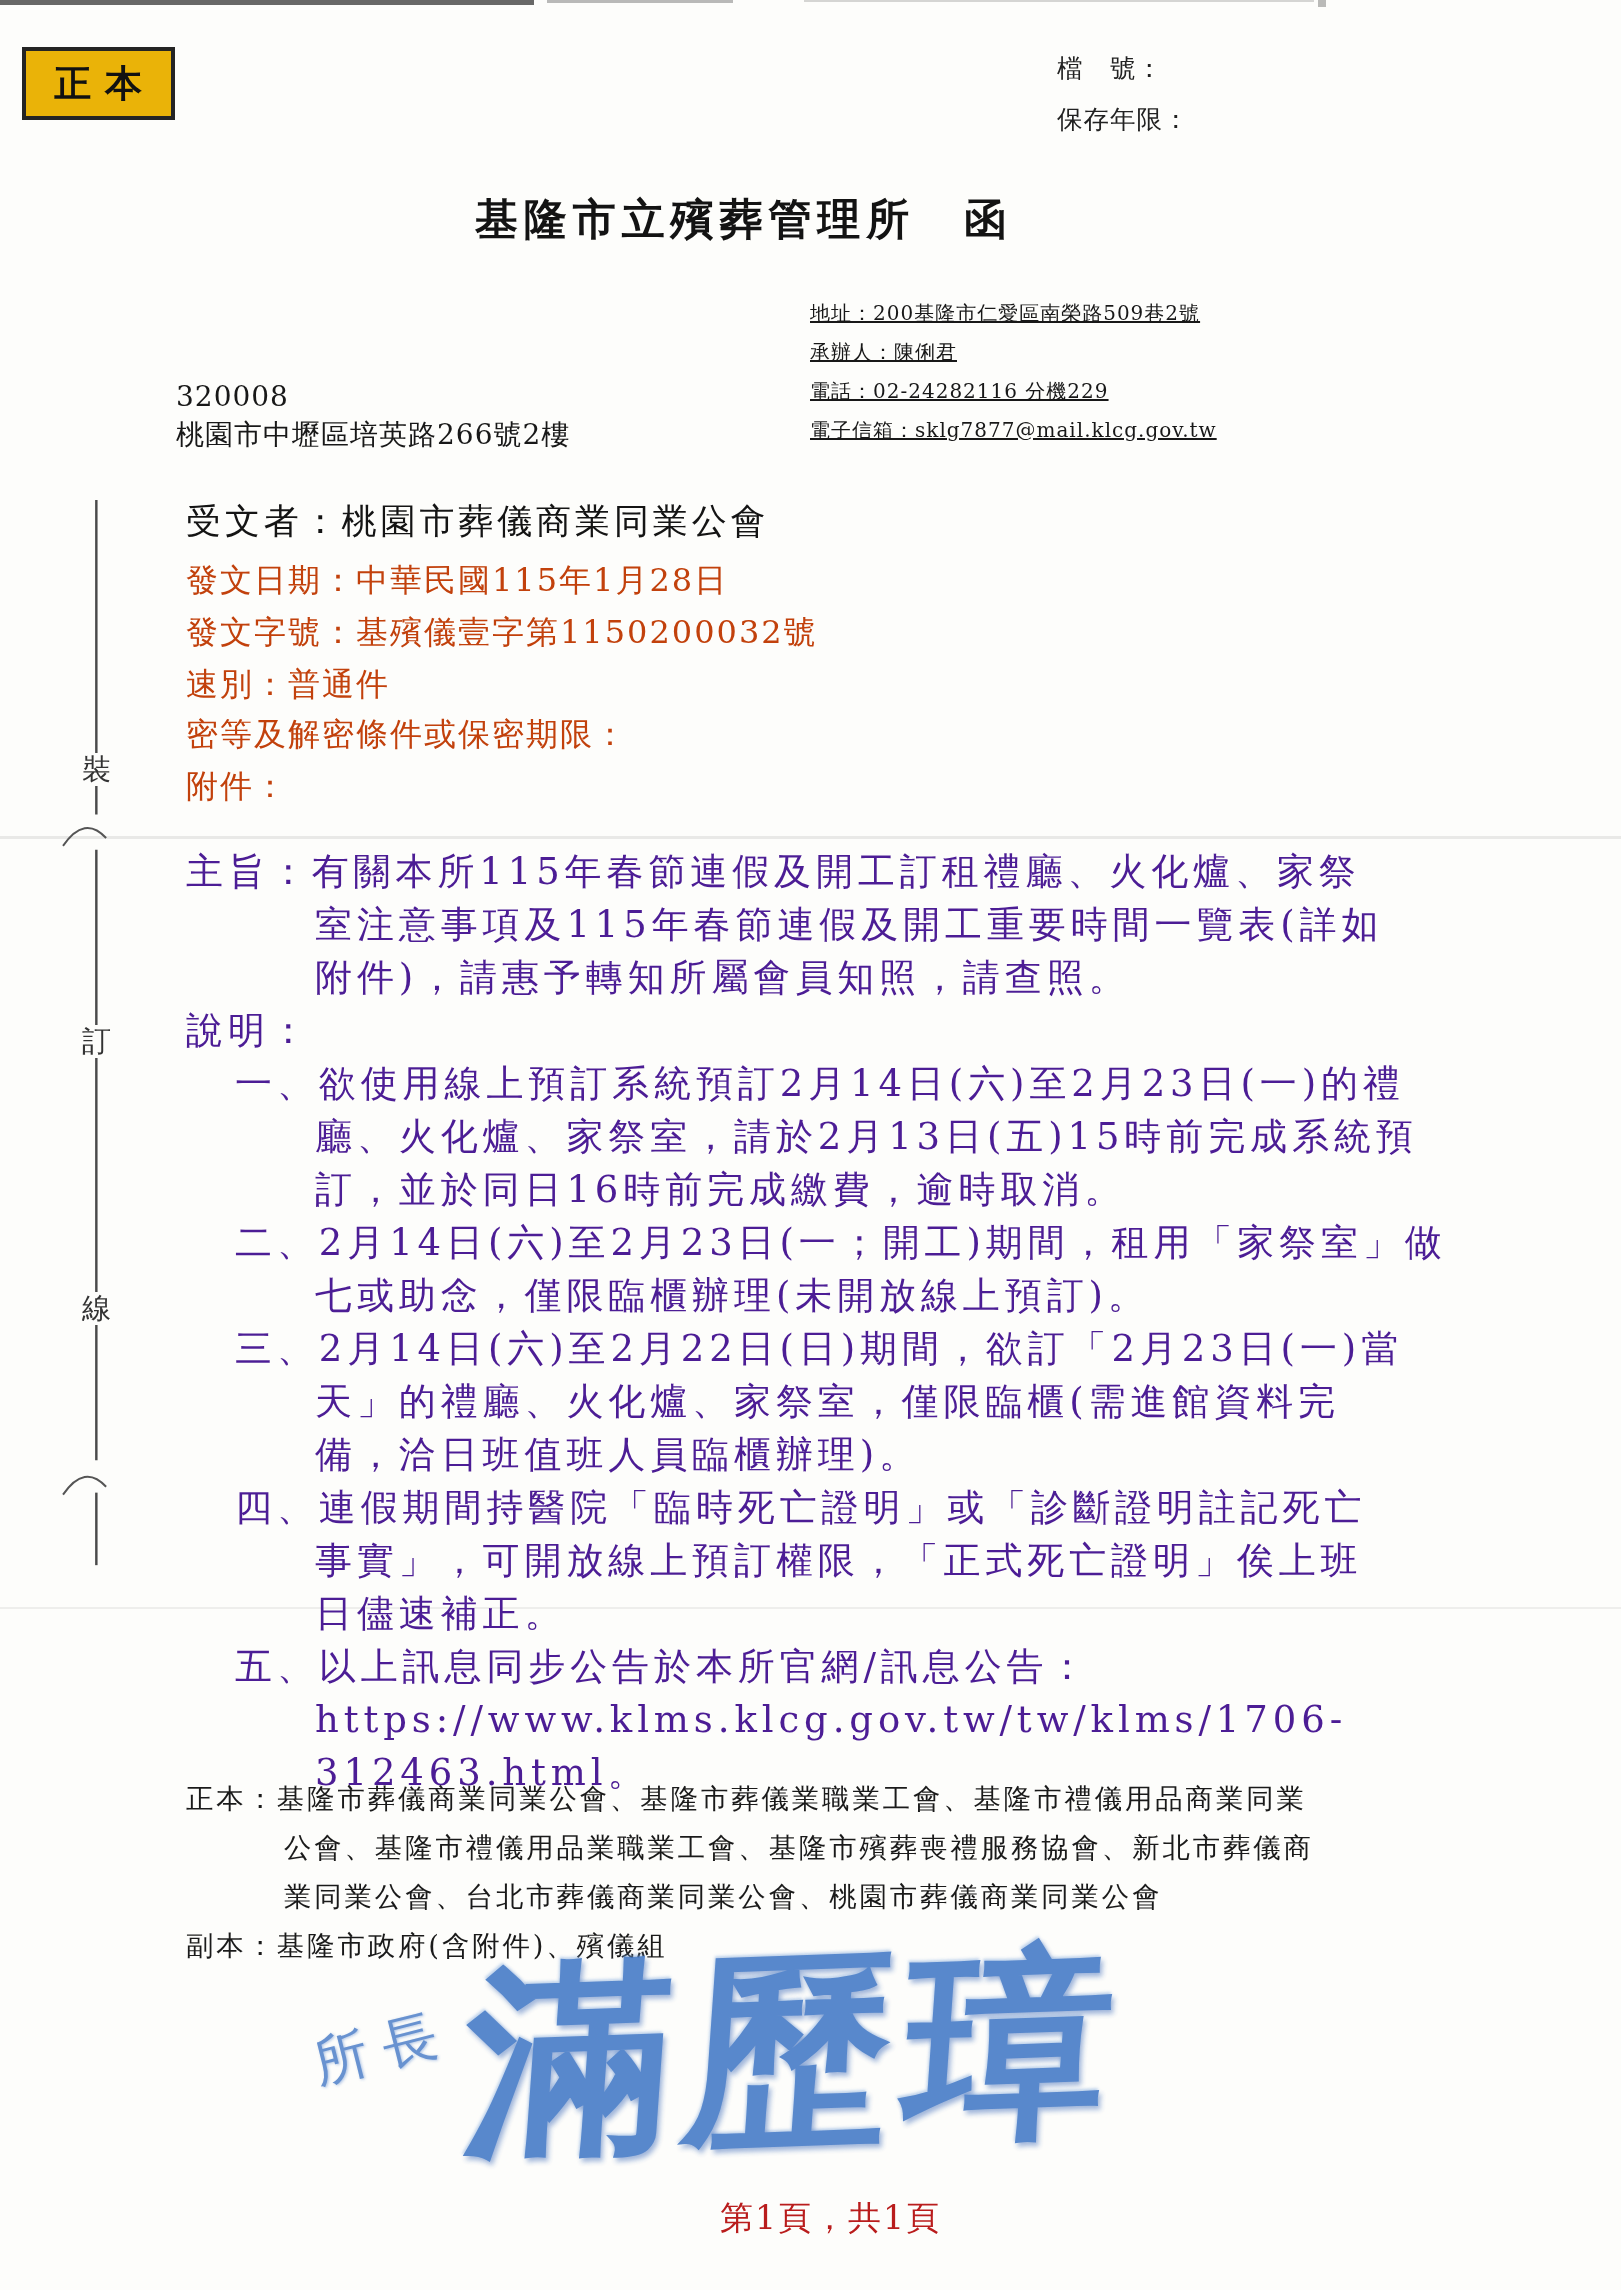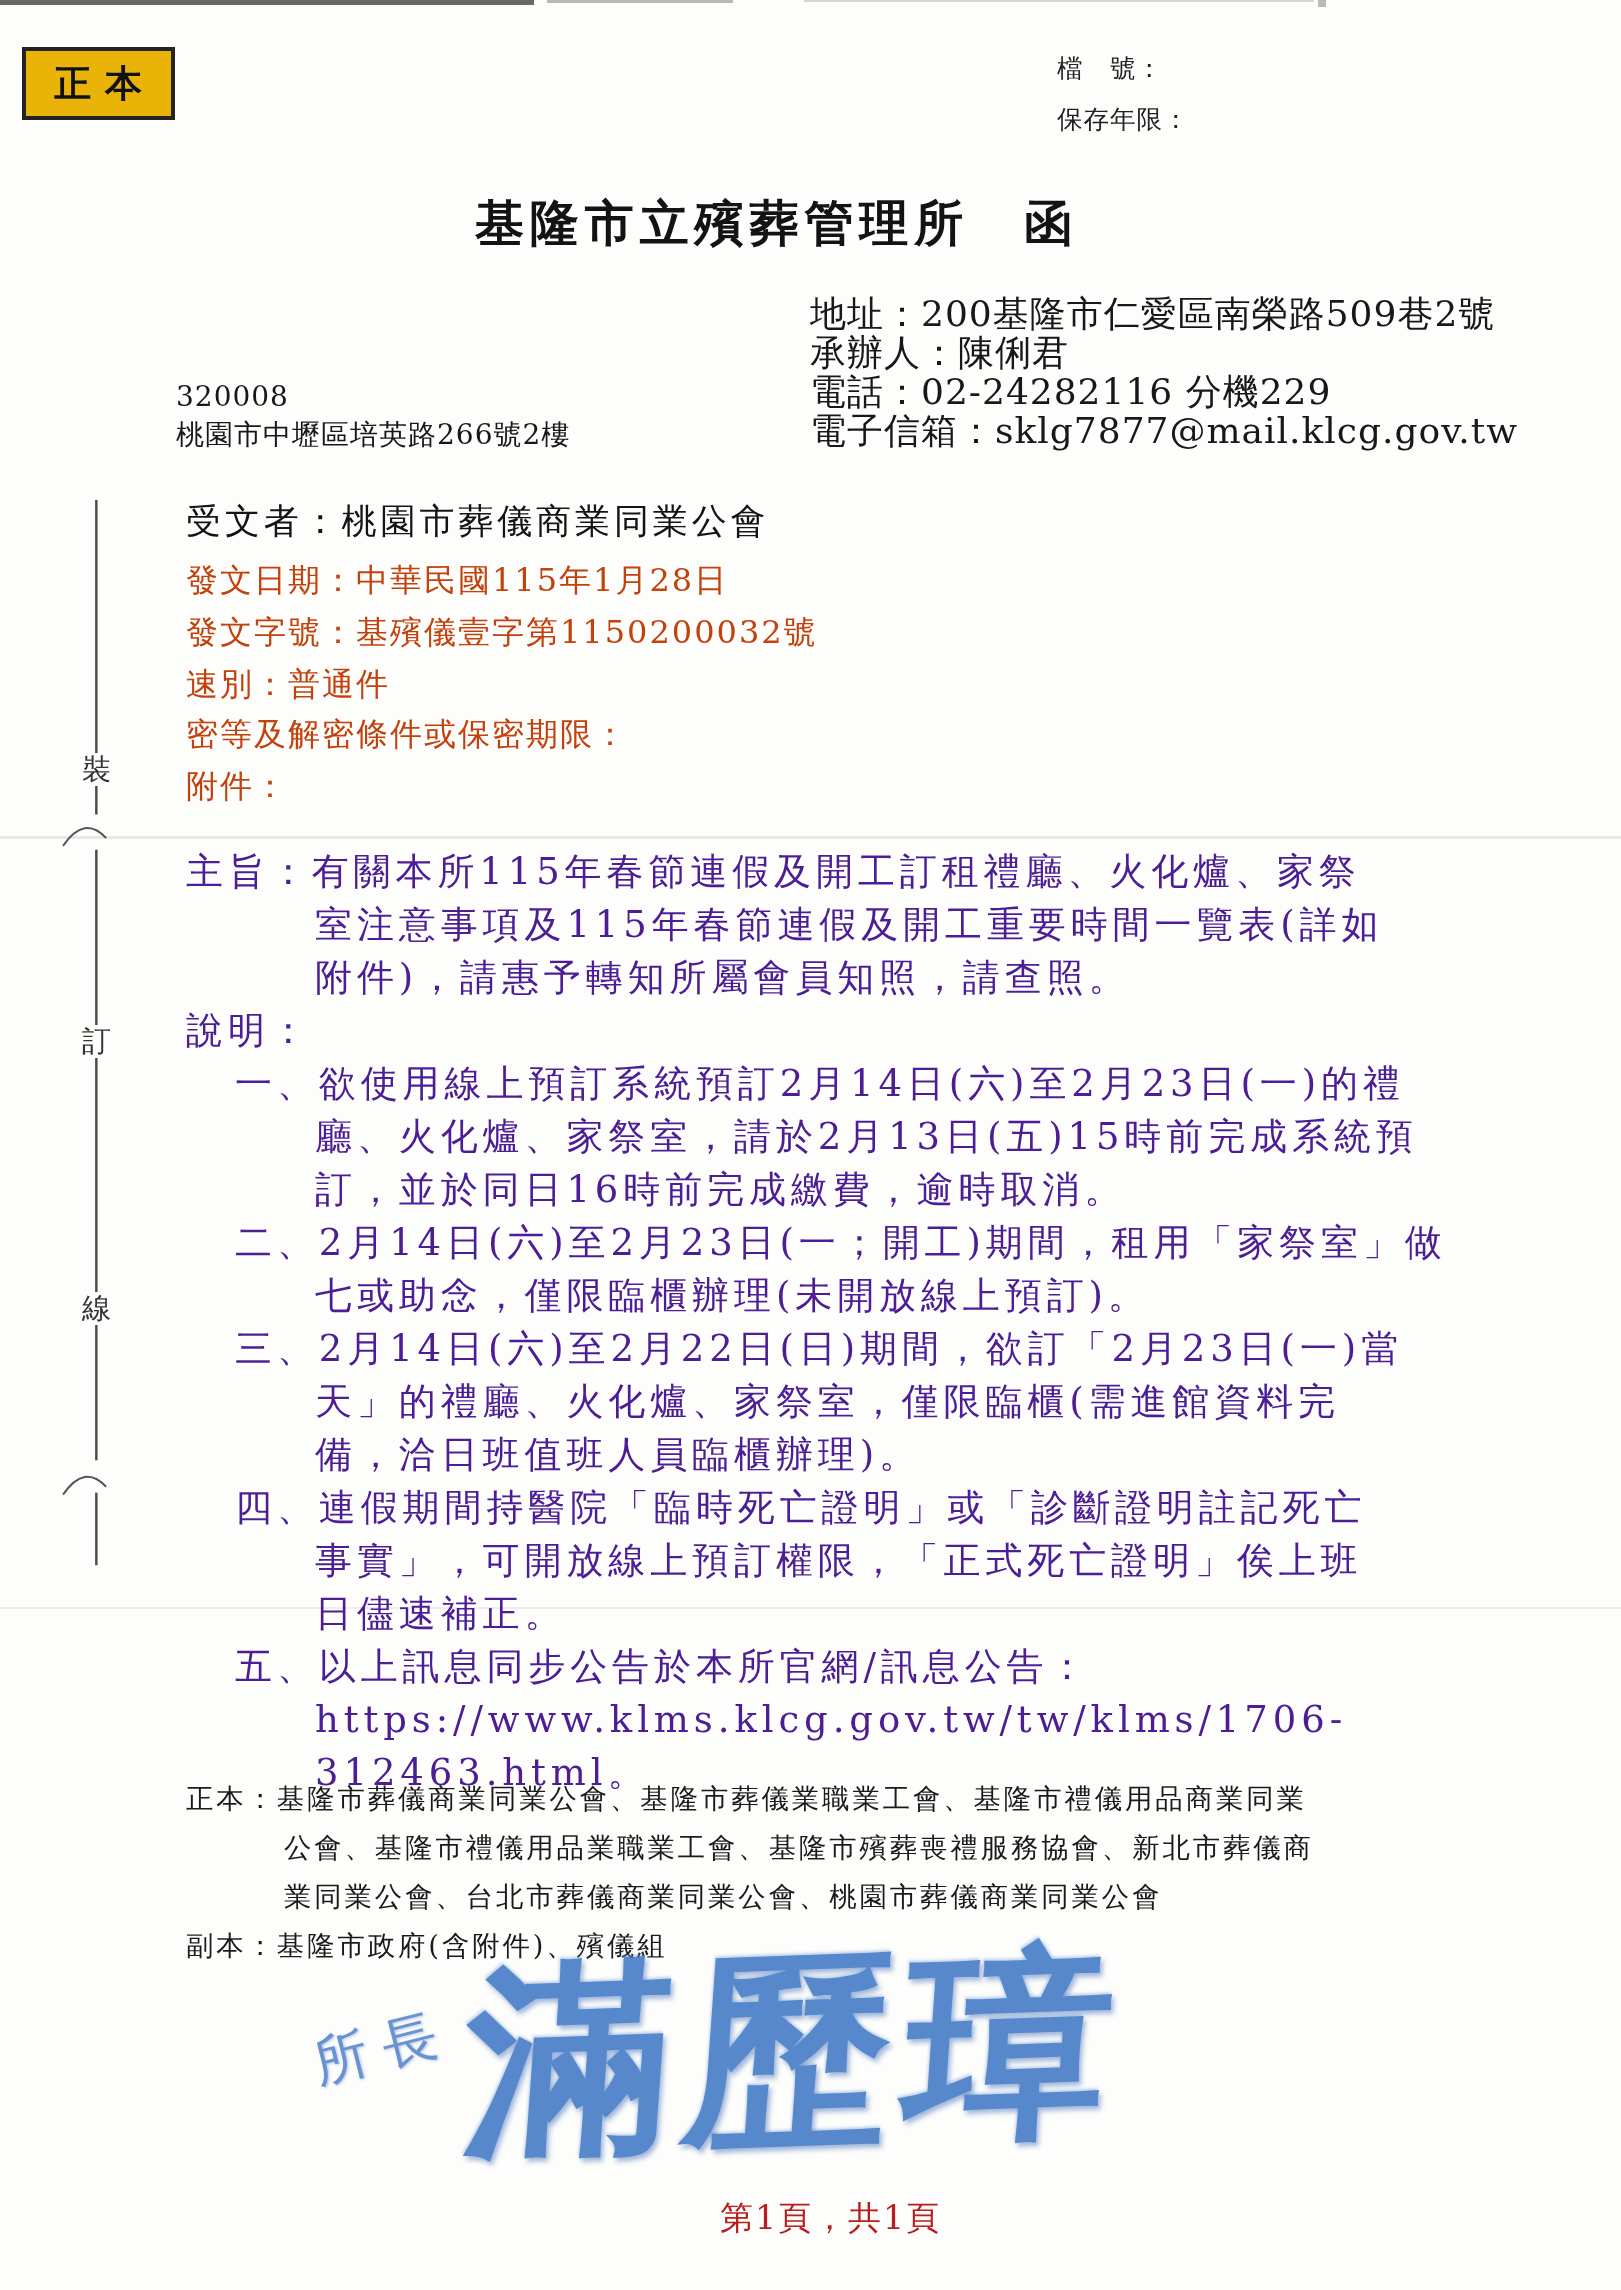--- a/index.html
+++ b/index.html
@@ -32,25 +32,25 @@
     text-indent:13.7px;
   }
 
   
   .file-label{position:absolute;left:1057px;font-size:25.5px;letter-spacing:1px;color:#222;}
   .file-label.row1{top:51px;}
   .file-label.row2{top:102px;}
 
   .doc-title{
     position:absolute;left:475px;top:191px;
-    font-size:49px;font-weight:600;letter-spacing:5.9px;color:#131313;
+    font-size:43px;font-weight:600;letter-spacing:5.9px;color:#131313;
     white-space:nowrap;
   }
 
-  .sender{position:absolute;left:810px;top:294px;font-size:36px;line-height:39px;letter-spacing:1px;white-space:nowrap;}
+  .sender{position:absolute;left:810px;top:294px;font-size:20px;line-height:39px;letter-spacing:1px;white-space:nowrap;text-decoration:underline;}
   .sender div{height:39px;}
 
   .recipient-zip{position:absolute;left:176px;top:380px;font-size:28px;letter-spacing:1px;}
   .recipient-address{position:absolute;left:176px;top:416px;font-size:28px;letter-spacing:1px;}
 
   .recipient-line{position:absolute;left:186px;top:498px;font-size:35px;letter-spacing:3.9px;white-space:nowrap;color:#141414;}
   .meta-line{position:absolute;left:186px;font-size:32px;letter-spacing:2px;white-space:nowrap;color:#c2410c;}
   .meta-line.m1{top:559px;}
   .meta-line.m2{top:611px;}
   .meta-line.m3{top:663px;}

